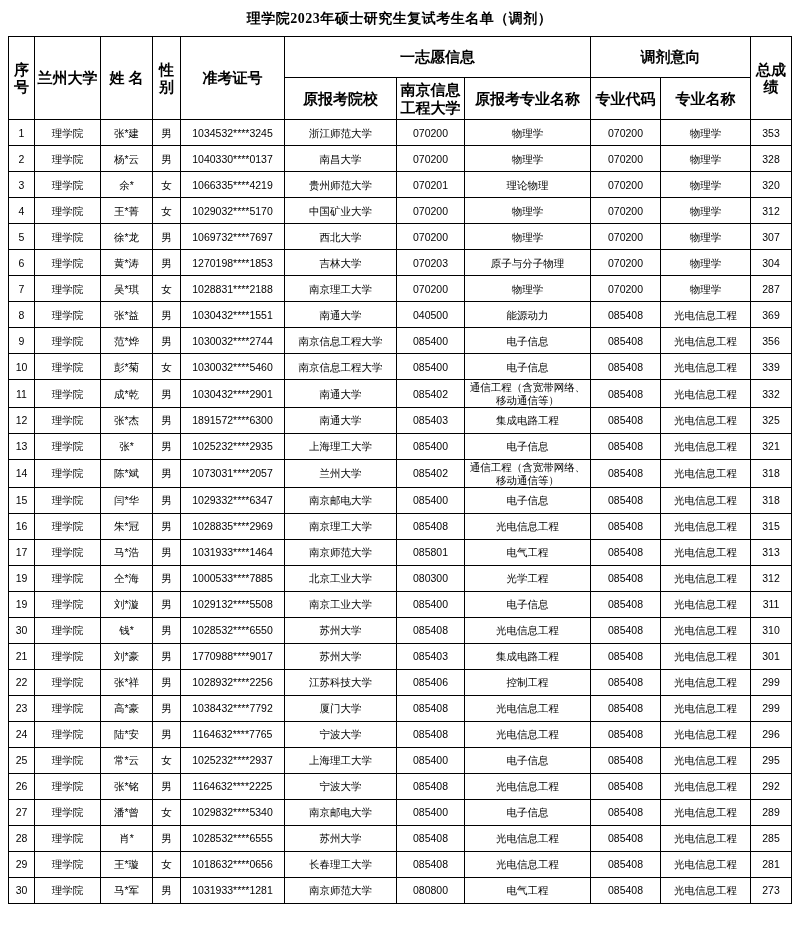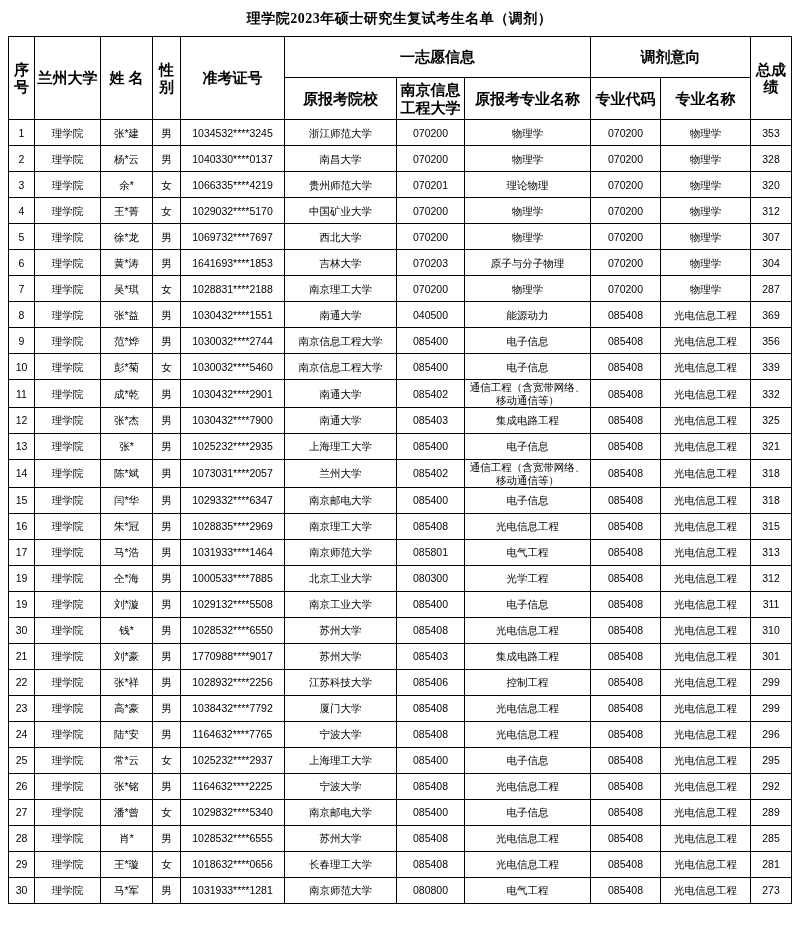--- a/index.html
+++ b/index.html
@@ -169,21 +169,21 @@
           <td class="row-h">物理学</td>
           <td class="row-h">070200</td>
           <td class="row-h">物理学</td>
           <td class="row-h">307</td>
         </tr>
         <tr>
           <td class="row-h">6</td>
           <td class="row-h">理学院</td>
           <td class="row-h">黄*涛</td>
           <td class="row-h">男</td>
-          <td class="row-h">1641693****1853</td>
+          <td class="row-h">1270198****1853</td>
           <td class="row-h">吉林大学</td>
           <td class="row-h">070203</td>
           <td class="row-h">原子与分子物理</td>
           <td class="row-h">070200</td>
           <td class="row-h">物理学</td>
           <td class="row-h">304</td>
         </tr>
         <tr>
           <td class="row-h">7</td>
           <td class="row-h">理学院</td>
@@ -247,21 +247,21 @@
           <td class="row-h">通信工程（含宽带网络、移动通信等）</td>
           <td class="row-h">085408</td>
           <td class="row-h">光电信息工程</td>
           <td class="row-h">332</td>
         </tr>
         <tr>
           <td class="row-h">12</td>
           <td class="row-h">理学院</td>
           <td class="row-h">张*杰</td>
           <td class="row-h">男</td>
-          <td class="row-h">1030432****7900</td>
+          <td class="row-h">1891572****6300</td>
           <td class="row-h">南通大学</td>
           <td class="row-h">085403</td>
           <td class="row-h">集成电路工程</td>
           <td class="row-h">085408</td>
           <td class="row-h">光电信息工程</td>
           <td class="row-h">325</td>
         </tr>
         <tr>
           <td class="row-h">13</td>
           <td class="row-h">理学院</td>

